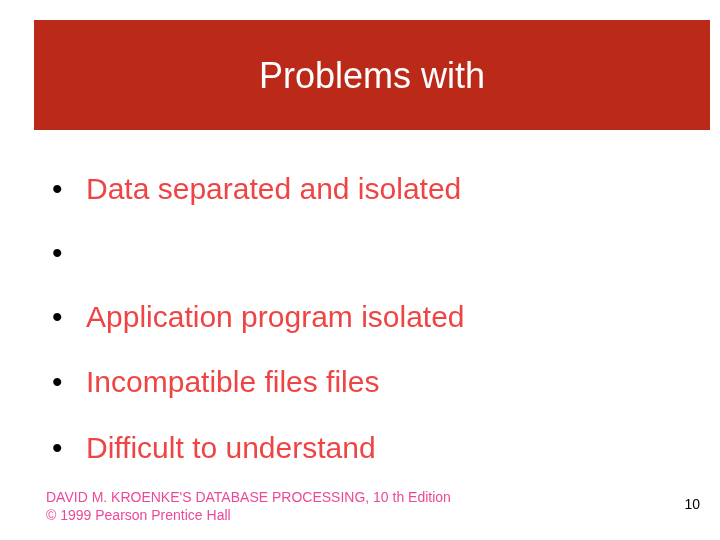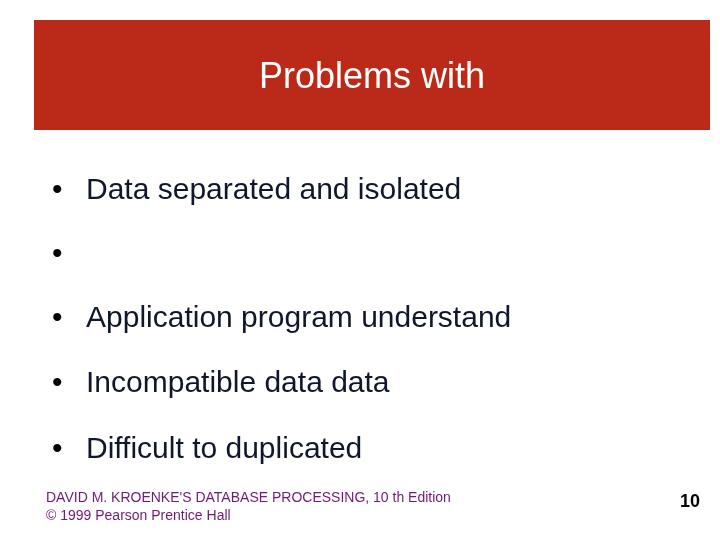--- a/index.html
+++ b/index.html
@@ -41,38 +41,37 @@
   }
   .bullet-dot {
     width: 34px;
     font-size: 30px;
     color: #000;
     text-align: left;
     flex: 0 0 34px;
   }
   .bullet-text {
     font-size: 30px;
-    color: #0f172a;
+    color: #ef4444;
     line-height: 1.25;
   }
   .footer-left {
     position: absolute;
     left: 22px;
     bottom: 22px;
     font-size: 14px;
-    color: #701a75;
+    color: #ec4899;
     line-height: 1.3;
   }
   .footer-right {
     position: absolute;
     right: 26px;
     bottom: 34px;
-    font-size: 18px;
+    font-size: 14px;
     color: #000;
-    font-weight: bold;
   }
 </style>
 </head>
 <body>
 
 <div class="slide">
 
   <div class="title-box">
     <div class="title-text">
       <span>Problems with</span><br>
@@ -82,29 +81,29 @@
   <div class="bullets">
     <div class="bullet-row">
       <span class="bullet-dot">•</span>
       <span class="bullet-text">Data separated and isolated</span>
     </div>
     <div class="bullet-row">
       <span class="bullet-dot">•</span>
     </div>
     <div class="bullet-row">
       <span class="bullet-dot">•</span>
-      <span class="bullet-text">Application program understand</span>
+      <span class="bullet-text">Application program isolated</span>
     </div>
     <div class="bullet-row">
       <span class="bullet-dot">•</span>
-      <span class="bullet-text">Incompatible data data</span>
+      <span class="bullet-text">Incompatible files files</span>
     </div>
     <div class="bullet-row">
       <span class="bullet-dot">•</span>
-      <span class="bullet-text">Difficult to duplicated</span>
+      <span class="bullet-text">Difficult to understand</span>
     </div>
   </div>
 
   <div class="footer-left">
     <span>DAVID M. KROENKE'S DATABASE PROCESSING, 10 th Edition</span><br>
     <span>© 1999 Pearson Prentice Hall</span>
   </div>
 
   <div class="footer-right">10</div>
 

